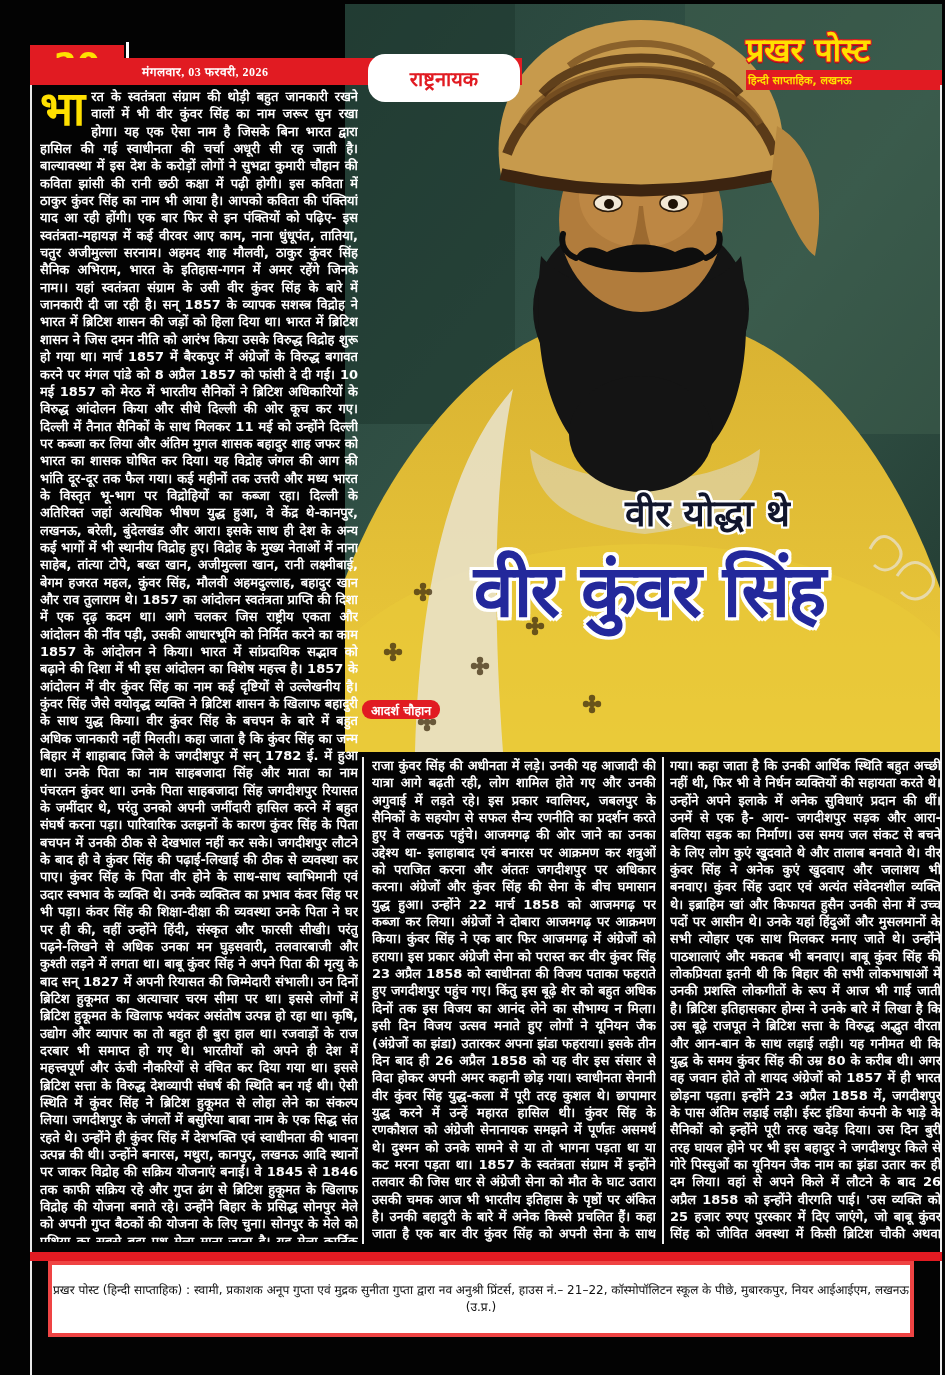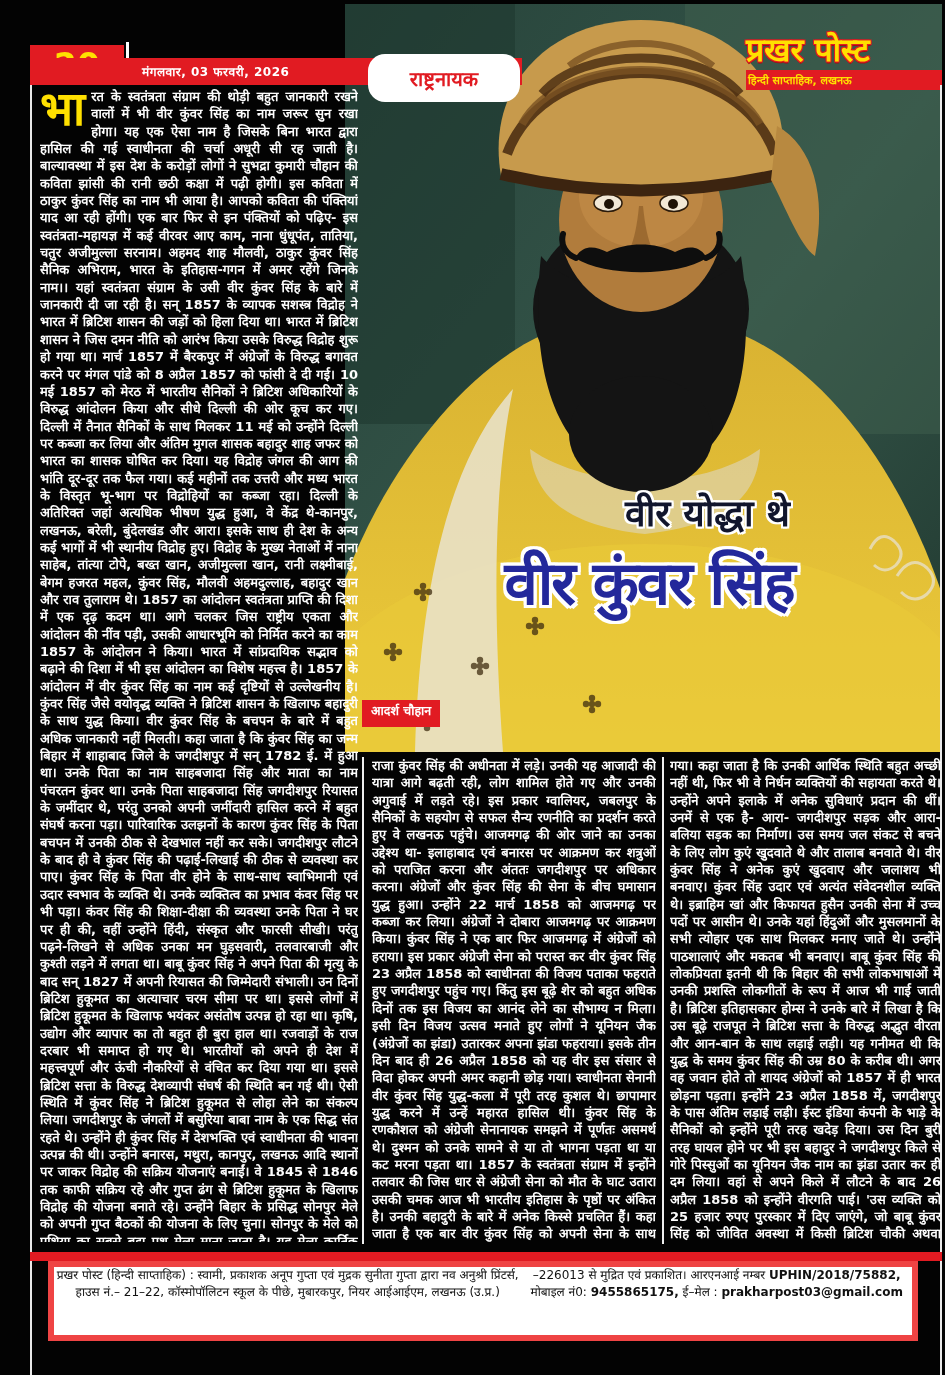--- a/index.html
+++ b/index.html
@@ -4,58 +4,58 @@
 <style>
   html,body{margin:0;padding:0;background:#000;}
   .page{position:relative;width:945px;height:1375px;background:#030303;overflow:hidden;
         font-family:"DejaVu Sans",sans-serif;}
   
   .num-block{position:absolute;left:30px;top:45px;width:94px;height:40px;background:#e11b22;
              display:flex;align-items:center;justify-content:center;}
   .num-block span{color:#ffe000;font-size:33px;font-weight:bold;line-height:1;}
   .num-sep{position:absolute;left:126px;top:42px;width:3px;height:43px;background:#fff;}
   .hdr-band{position:absolute;left:30px;top:58px;width:492px;height:27px;background:#e11b22;}
-  .hdr-date{position:absolute;left:142px;top:63px;color:#fff;font-size:12px;font-weight:bold;letter-spacing:.5px;}
+  .hdr-date{position:absolute;left:142px;top:63px;color:#fff;font-size:12px;font-weight:bold;letter-spacing:.5px;font-family:Liberation Serif, serif;}
   .section-pill{position:absolute;left:368px;top:54px;width:152px;height:48px;background:#fff;
                 border-radius:17px;display:flex;align-items:center;justify-content:center;}
   .section-pill span{color:#e11b22;font-size:20px;font-weight:bold;}
   .masthead{position:absolute;left:746px;top:34px;width:196px;}
   .masthead-title{color:#ffe000;font-size:32px;font-weight:bold;line-height:1.05;
       text-shadow:-1px -1px 0 #e11b22,1px -1px 0 #e11b22,-1px 1px 0 #e11b22,1px 1px 0 #e11b22,
                   0 2px 0 #a50d12;}
   .masthead-strip{margin-top:2px;background:#e11b22;color:#ffe000;font-size:11px;font-weight:bold;
                   padding:2px 2px 3px;}
   
   .edge{position:absolute;width:2px;background:#e9e9e9;top:85px;height:1290px;}
   
   .portrait{position:absolute;left:345px;top:4px;width:597px;height:748px;}
   
   .kicker{position:absolute;left:450px;top:486px;width:340px;text-align:right;
           color:#11152c;font-size:37px;font-weight:bold;
           text-shadow:-2px -2px 0 #fff,2px -2px 0 #fff,-2px 2px 0 #fff,2px 2px 0 #fff,
                       0 -2px 0 #fff,0 2px 0 #fff,-2px 0 0 #fff,2px 0 0 #fff;}
   .headline{position:absolute;left:356px;top:546px;width:586px;text-align:center;
-            color:#23289b;font-size:60px;font-weight:bold;line-height:1.25;letter-spacing:-2px;
+            color:#23289b;font-size:72px;font-weight:bold;line-height:1.25;letter-spacing:-2px;
             text-shadow:-3px -3px 0 #fff,3px -3px 0 #fff,-3px 3px 0 #fff,3px 3px 0 #fff,
                         0 -3px 0 #fff,0 3px 0 #fff,-3px 0 0 #fff,3px 0 0 #fff;}
   .author{position:absolute;left:362px;top:700px;background:#e11b22;color:#fff;
-          font-size:12.5px;font-weight:bold;padding:2px 9px 8px;}
+          font-size:12.5px;font-weight:bold;padding:2px 9px 0;border-radius:9px;}
   
   .col{position:absolute;color:#fdfdfd;font-size:13px;line-height:17.35px;text-align:justify;
        font-weight:bold;overflow:hidden;}
   .col-1{left:40px;top:88px;width:318px;height:1154px;}
   .col-2{left:372px;top:757px;width:284px;height:487px;}
   .col-3{left:670px;top:757px;width:271px;height:487px;}
   .rule{position:absolute;top:757px;height:487px;width:2px;background:#efefef;}
   .dropcap{float:left;color:#ffe000;font-size:47px;line-height:38px;font-weight:bold;
            padding:2px 6px 0 0;}
   
   .footer-bar{position:absolute;left:30px;top:1252px;width:912px;height:9px;background:#e11b22;}
   .footer-box{position:absolute;left:48px;top:1261px;width:858px;height:68px;background:#fff;
-              border:6px solid #ef4444;display:flex;flex-direction:row;justify-content:center;
+              border:4px solid #ef4444;display:flex;flex-direction:column;justify-content:center;
               text-align:center;color:#111;font-size:12px;line-height:17px;}
   .footer-box .b{font-weight:bold;}
 </style>
 </head>
 <body>
 
 <div class="page">
 
   <div class="portrait">
     <svg width="597" height="748" viewBox="0 0 597 748" xmlns="http://www.w3.org/2000/svg">
@@ -188,16 +188,15 @@
     <span>राजा कुंवर सिंह की अधीनता में लड़े। उनकी यह आजादी की यात्रा आगे बढ़ती रही, लोग शामिल होते गए और उनकी अगुवाई में लड़ते रहे। इस प्रकार ग्वालियर, जबलपुर के सैनिकों के सहयोग से सफल सैन्य रणनीति का प्रदर्शन करते हुए वे लखनऊ पहुंचे। आजमगढ़ की ओर जाने का उनका उद्देश्य था- इलाहाबाद एवं बनारस पर आक्रमण कर शत्रुओं को पराजित करना और अंततः जगदीशपुर पर अधिकार करना। अंग्रेजों और कुंवर सिंह की सेना के बीच घमासान युद्ध हुआ। उन्होंने 22 मार्च 1858 को आजमगढ़ पर कब्जा कर लिया। अंग्रेजों ने दोबारा आजमगढ़ पर आक्रमण किया। कुंवर सिंह ने एक बार फिर आजमगढ़ में अंग्रेजों को हराया। इस प्रकार अंग्रेजी सेना को परास्त कर वीर कुंवर सिंह 23 अप्रैल 1858 को स्वाधीनता की विजय पताका फहराते हुए जगदीशपुर पहुंच गए। किंतु इस बूढ़े शेर को बहुत अधिक दिनों तक इस विजय का आनंद लेने का सौभाग्य न मिला। इसी दिन विजय उत्सव मनाते हुए लोगों ने यूनियन जैक (अंग्रेजों का झंडा) उतारकर अपना झंडा फहराया। इसके तीन दिन बाद ही 26 अप्रैल 1858 को यह वीर इस संसार से विदा होकर अपनी अमर कहानी छोड़ गया। स्वाधीनता सेनानी वीर कुंवर सिंह युद्ध-कला में पूरी तरह कुशल थे। छापामार युद्ध करने में उन्हें महारत हासिल थी। कुंवर सिंह के रणकौशल को अंग्रेजी सेनानायक समझने में पूर्णतः असमर्थ थे। दुश्मन को उनके सामने से या तो भागना पड़ता था या कट मरना पड़ता था। 1857 के स्वतंत्रता संग्राम में इन्होंने तलवार की जिस धार से अंग्रेजी सेना को मौत के घाट उतारा उसकी चमक आज भी भारतीय इतिहास के पृष्ठों पर अंकित है। उनकी बहादुरी के बारे में अनेक किस्से प्रचलित हैं। कहा जाता है एक बार वीर कुंवर सिंह को अपनी सेना के साथ गंगा पार करनी थी। अंग्रेजी सेना निरंतर उनका पीछा कर रही थी, पर कुंवर सिंह भी कम चतुर नहीं थे। उन्होंने अफवाह फैला दी कि वे अपनी सेना को बलिया के पास हाथियों पर चढ़ाकर पार कराएंगे। फिर क्या था, अंग्रेज सेनापति डगलस बहुत बड़ी सेना लेकर बलिया के निकट गंगा तट पर पहुंचा और कुंवर सिंह की प्रतीक्षा करने लगा। कुंवर सिंह ने बलिया से सात मील दूर शिवराजपुर नामक स्थान पर अपनी सेना को नावों से गंगा पार करा दिया। जब डगलस को इस घटना की सूचना मिली तो वह भागते हुए शिवराजपुर पहुंचा, पर कुंवर सिंह की तो पूरी सेना गंगा पार कर चुकी थी। एक अंतिम नाव रह गई थी और कुंवर सिंह उसी पर सवार थे। अंग्रेज सेनापति डगलस को अच्छा मौका मिल गया। उसने गोलियां बरसानी आरंभ कर दीं, तब कुंवर सिंह के बाएं हाथ की कलाई को भेदती हुई एक गोली निकल गई। कुंवर सिंह को लगा कि अब हाथ तो बेकार हो ही गया और गोली का जहर भी फैलेगा, उसी क्षण उन्होंने गंगा मैया की ओर भावपूर्ण नेत्रों से देखा और अपने बाएं हाथ को काटकर गंगा मैया को अर्पित कर दिया। कुंवर सिंह ने अपने ओजस्वी स्वर में कहा कि हे गंगा मैया! अपने प्यारे की यह अकिंचन भेंट स्वीकार करो। वीर कुंवर सिंह ने ब्रिटिश हुकूमत के साथ लोहा तो लिया ही उन्होंने अनेक सामाजिक कार्य भी किए। आरा जिला स्कूल के लिए जमीन दान में दी जिस पर स्कूल के भवन का निर्माण किया</span>
   </div>
   <div class="rule" style="left:662px;"></div>
   <div class="col col-3">
     <span>गया। कहा जाता है कि उनकी आर्थिक स्थिति बहुत अच्छी नहीं थी, फिर भी वे निर्धन व्यक्तियों की सहायता करते थे। उन्होंने अपने इलाके में अनेक सुविधाएं प्रदान की थीं। उनमें से एक है- आरा- जगदीशपुर सड़क और आरा-बलिया सड़क का निर्माण। उस समय जल संकट से बचने के लिए लोग कुएं खुदवाते थे और तालाब बनवाते थे। वीर कुंवर सिंह ने अनेक कुएं खुदवाए और जलाशय भी बनवाए। कुंवर सिंह उदार एवं अत्यंत संवेदनशील व्यक्ति थे। इब्राहिम खां और किफायत हुसैन उनकी सेना में उच्च पदों पर आसीन थे। उनके यहां हिंदुओं और मुसलमानों के सभी त्योहार एक साथ मिलकर मनाए जाते थे। उन्होंने पाठशालाएं और मकतब भी बनवाए। बाबू कुंवर सिंह की लोकप्रियता इतनी थी कि बिहार की सभी लोकभाषाओं में उनकी प्रशस्ति लोकगीतों के रूप में आज भी गाई जाती है। ब्रिटिश इतिहासकार होम्स ने उनके बारे में लिखा है कि उस बूढ़े राजपूत ने ब्रिटिश सत्ता के विरुद्ध अद्भुत वीरता और आन-बान के साथ लड़ाई लड़ी। यह गनीमत थी कि युद्ध के समय कुंवर सिंह की उम्र 80 के करीब थी। अगर वह जवान होते तो शायद अंग्रेजों को 1857 में ही भारत छोड़ना पड़ता। इन्होंने 23 अप्रैल 1858 में, जगदीशपुर के पास अंतिम लड़ाई लड़ी। ईस्ट इंडिया कंपनी के भाड़े के सैनिकों को इन्होंने पूरी तरह खदेड़ दिया। उस दिन बुरी तरह घायल होने पर भी इस बहादुर ने जगदीशपुर किले से गोरे पिस्सुओं का यूनियन जैक नाम का झंडा उतार कर ही दम लिया। वहां से अपने किले में लौटने के बाद 26 अप्रैल 1858 को इन्होंने वीरगति पाई। 'उस व्यक्ति को 25 हजार रुपए पुरस्कार में दिए जाएंगे, जो बाबू कुंवर सिंह को जीवित अवस्था में किसी ब्रिटिश चौकी अथवा कैंप में सुपुर्द करेगा'- गवर्नर जनरल भारत सरकार के सचिव के हस्ताक्षर से 12 अप्रैल, 1858 की इस घोषणा से यह साबित होता है कि अंग्रेज सरकार इस महानायक से कितना डरी हुई थी। वह उन्हें जीवित पकड़ना चाहती थी पर हमेशा असफल रही। कुंवर सिंह को 'बाबू साहब' और 'तेगवा बहादुर' के नाम से संबोधित किया जाता है। होली के अवसर पर विशेषकर भोजपुरी भाषी एक गीत गाते हैं- 'बाबू कुंवर सिंह तेगवा बहादुर, बंगला में उड़ेला अबीर'। 27 जुलाई, 1857 को दानापुर छावनी से विद्रोह कर आए सैनिकों ने बाबू कुंवर सिंह का नेतृत्व स्वीकार किया। ब्यायल कोठी, आरा हाउस, जिसमें अंग्रेज छिपे थे उसे घेर लिया। अंग्रेजों की रक्षा के लिए 29 जुलाई को डनबर के नेतृत्व में दानापुर से सेना भेजी गई। युद्ध में डनबर मारा गया। डनबर के मारे जाने की सूचना मिलने पर मेजर विंसेंट आयर, जो स्टीमर से प्रयागराज जा रहा था, बक्सर से वापस आरा लौटा और दो अगस्त को चर्चित 'बीबीगंज' का युद्ध हुआ। आरा पर नियंत्रण के बाद आयर ने 12 अगस्त को जगदीशपुर पर आक्रमण किया था। बिहार के कवि मनोरंजन प्रसाद सिंह ने उनकी वीरता और शौर्य का वर्णन करते हुए लिखा है- चला यों अमरपुर, साहस से अरिदल उसका चित्र देखकर अब भी, दुश्मन होते हैं भयभीत। वीर-प्रसविनी-भूमि धन्य वह, धन्य वीर वह धन्य अतीत, गाते ये और गावेंगे हम, हर दम उसकी जय का गीत। स्वतंत्रता का सैनिक था, आजादी का दीवाना था, सब कहते हैं कुंवर सिंह भी, बड़ा वीर मरदाना था।। </span>
   </div>
 
   <div class="footer-bar"></div>
   <div class="footer-box">
     <div>प्रखर पोस्ट (हिन्दी साप्ताहिक) : स्वामी, प्रकाशक अनूप गुप्ता एवं मुद्रक सुनीता गुप्ता द्वारा नव अनुश्री प्रिंटर्स, हाउस नं.– 21–22, कॉस्मोपॉलिटन स्कूल के पीछे, मुबारकपुर, नियर आईआईएम, लखनऊ (उ.प्र.)</div>
-    <div><span>–226013 से मुद्रित एवं प्रकाशित। आरएनआई नम्बर </span><span class="b">UPHIN/2018/75882,</span><span> मोबाइल नं0: </span><span class="b">9455865175,</span><span> ई–मेल : </span><span class="b">prakharpost03@gmail.com</span></div>
   </div>
 
 </div>
 
 </body></html>

